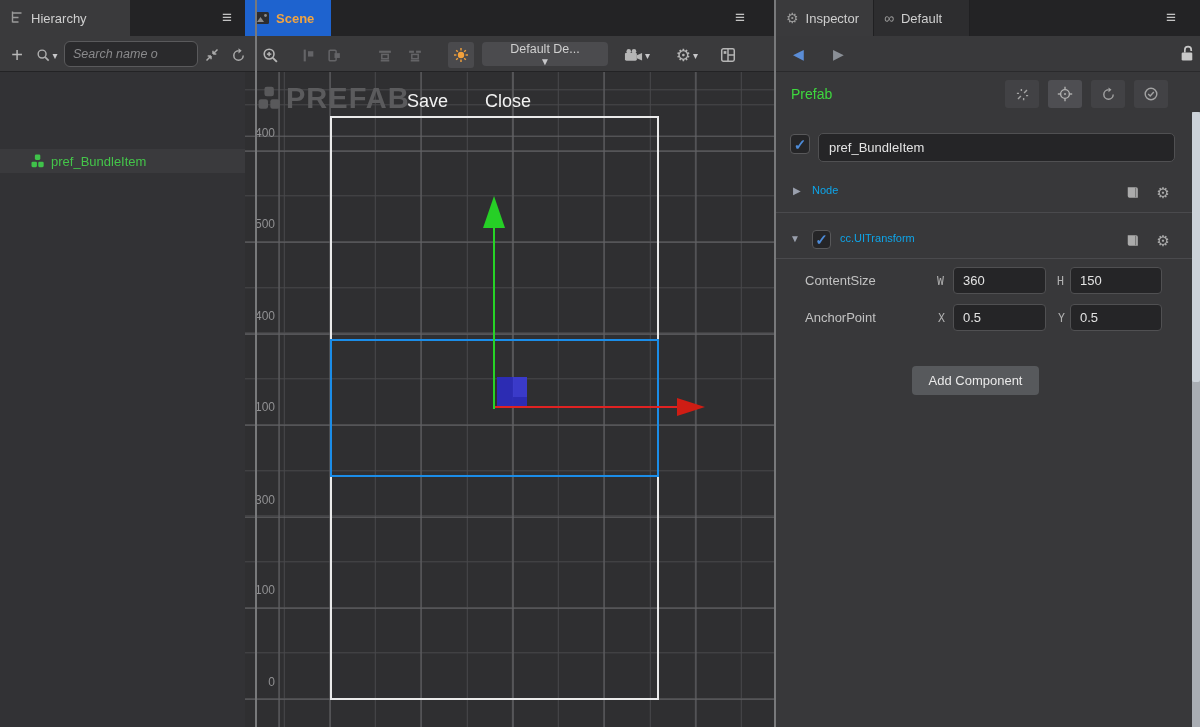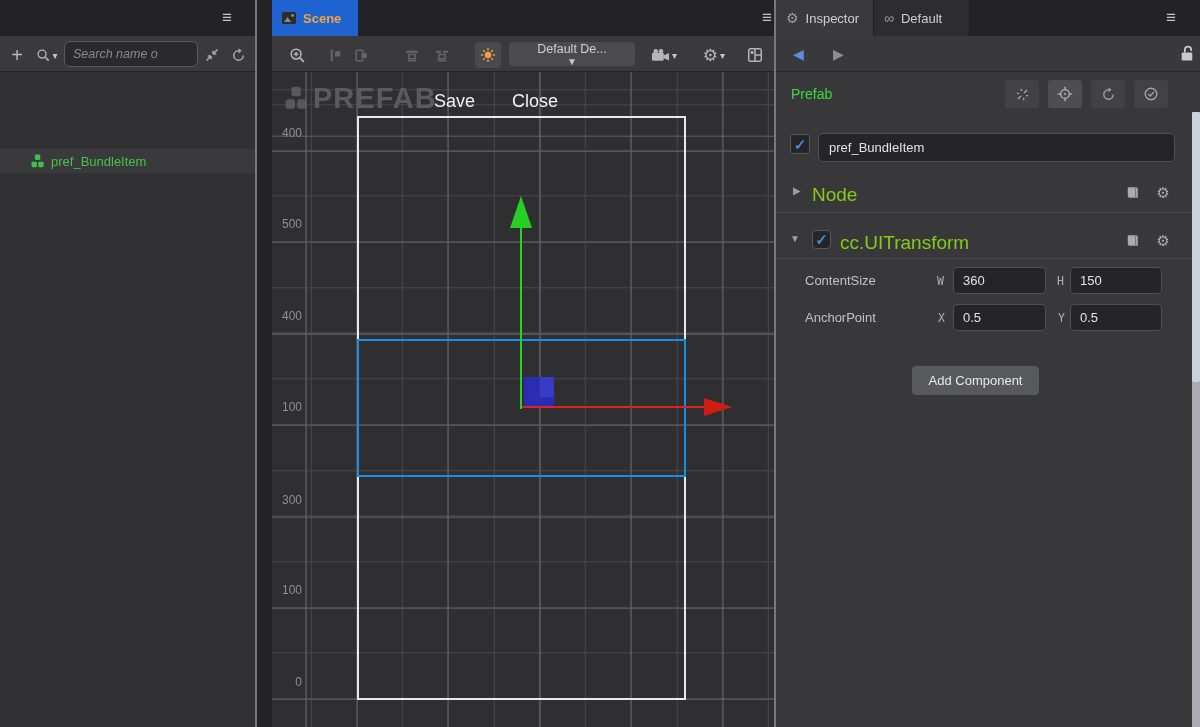--- a/index.html
+++ b/index.html
@@ -31,21 +31,21 @@
     background:#2a2a2c; border:1px solid #5a5a5c; border-radius:6px;
     color:#d5d5d5; font-style:italic; font-size:12.5px; padding:0 8px; outline:none;
     font-family:"Liberation Sans", sans-serif;
   }
   .search-input::placeholder { color:#8a8a8c; font-style:italic; }
   .node-row { position:absolute; left:0; right:0; top:77px; height:24px; background:#3a3a3d;
     display:flex; align-items:center; gap:6px; padding-left:30px; cursor:pointer; }
   .node-row .nlabel { color:#44c44a; font-size:13px; }
 
   
-  #scene { left:272px; width:599px; background:#c4b5fd; }
+  #scene { left:245px; width:599px; background:#c4b5fd; }
   #scene .tab { left:0; width:86px; background:#1e63cf; }
   #scene .tab .tlabel { color:#f2a440; font-weight:bold; }
   .viewport {
     position:absolute; left:0; right:0; top:72px; bottom:0;
     background-color:#2f2f31;
     background-image:
       repeating-linear-gradient(to right, #636366 0 1px, transparent 1px 91.4px),
       repeating-linear-gradient(to bottom, #636366 0 1px, transparent 1px 91.4px),
       repeating-linear-gradient(to right, #48484b 0 1px, transparent 1px 45.7px),
       repeating-linear-gradient(to bottom, #48484b 0 1px, transparent 1px 45.7px);
@@ -84,38 +84,46 @@
   .pbtn { position:absolute; top:8px; width:34px; height:28px; background:#424245; border-radius:3px;
     display:flex; align-items:center; justify-content:center; cursor:pointer; }
   .pbtn.hl { background:#4e4e52; }
   .checkbox { position:absolute; width:20px; height:20px; background:#252527; border:1px solid #58585a; border-radius:4px;
     display:flex; align-items:center; justify-content:center; cursor:pointer; }
   .checkbox .mark { color:#4d8bd8; font-size:15px; font-weight:bold; line-height:1; }
   .text-input { position:absolute; background:#252527; border:1px solid #505052; border-radius:5px;
     color:#e3e3e3; font-size:13px; padding:0 10px; outline:none; font-family:"Liberation Sans", sans-serif; }
   .sec-head { position:absolute; left:0; right:0; height:32px; }
   .sec-head .arrow { position:absolute; left:17px; top:9px; font-size:10px; color:#9aa0ad; }
-  .sec-head .stitle { position:absolute; font-size:19px; color:#84cc16; top:8px; }
+  .sec-head .stitle { position:absolute; font-size:11px; color:#0ea5e9; top:8px; }
   .iconbtn { position:absolute; top:7px; width:18px; height:18px; display:flex; align-items:center; justify-content:center; cursor:pointer; color:#ababab; }
   .hsep { position:absolute; left:0; right:8px; height:1px; background:#4a4a4d; }
   .frow-label { position:absolute; left:29px; color:#c2c2c2; font-size:13px; }
   .axis-letter { position:absolute; color:#b0b0b0; font-size:11.5px; font-family:"DejaVu Sans Mono", monospace; }
   .num-input { position:absolute; width:93px; height:27px; background:#252527; border:1px solid #505052; border-radius:4px;
     color:#e3e3e3; font-size:13px; padding:0 9px; outline:none; font-family:"Liberation Sans", sans-serif; }
   .add-comp { position:absolute; left:136px; top:294px; width:127px; height:29px; background:#57595c; border:none; border-radius:4px;
     color:#e9e9e9; font-size:13px; cursor:pointer; font-family:"Liberation Sans", sans-serif; }
   .scrollbar { position:absolute; right:0; top:112px; bottom:0; width:8px; background:#a9adb3; }
   .scroll-thumb { position:absolute; left:0; top:0; width:8px; height:270px; background:#ccd2d9; border-radius:2px; }
   .gear-glyph { font-size:15px; color:#ababab; line-height:1; }
 </style>
 </head>
 <body>
 
 <div class="panel" id="hierarchy">
   <div class="tabbar">
+    <div class="tab">
+      <span>
+        <svg width="14" height="14" viewBox="0 0 14 14" fill="none" stroke="#9a9a9a" stroke-width="1.4">
+          <path d="M2.5 1.5 v11 M2.5 3 h9 M2.5 7.5 h6 M2.5 12 h6"></path>
+        </svg>
+      </span>
+      <span class="tlabel">Hierarchy</span>
+    </div>
     <span class="hamburger" style="left:222px;">≡</span>
   </div>
   <div class="toolbar">
     <span class="tbtn" style="left:4px;">
       <span style="font-size:20px;color:#b8b8b8;line-height:1;">+</span>
     </span>
     <span class="tbtn" style="left:32px;width:30px;">
       <svg width="15" height="15" viewBox="0 0 16 16">
         <circle cx="6.5" cy="6.5" r="4.2" fill="none" stroke="#b0b0b0" stroke-width="1.5"></circle>
         <line x1="9.8" y1="9.8" x2="13.5" y2="13.5" stroke="#b0b0b0" stroke-width="1.8"></line>

